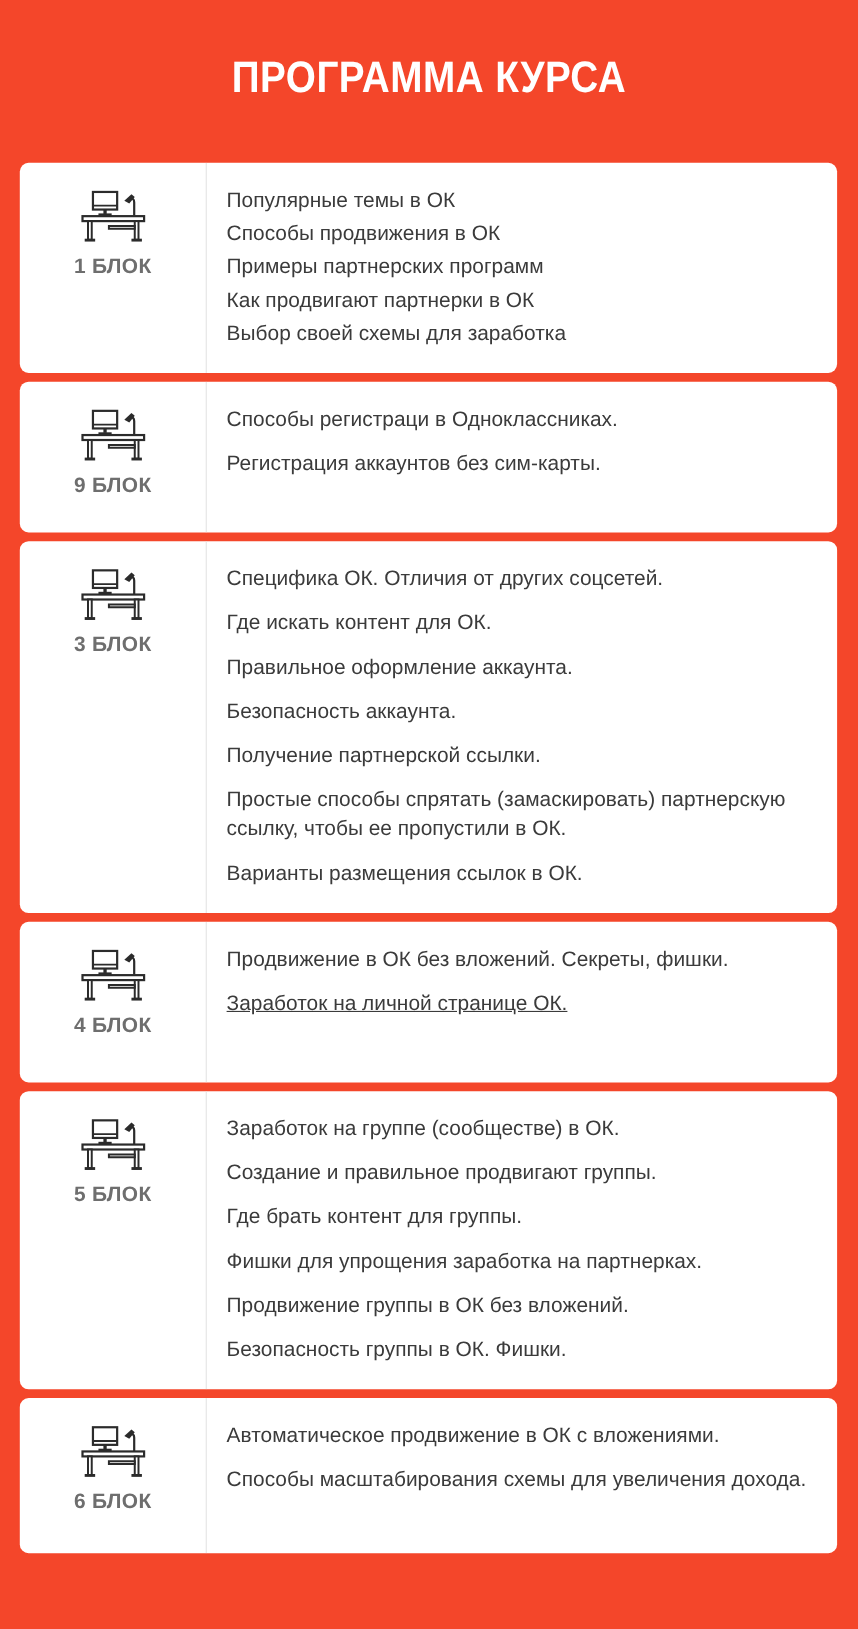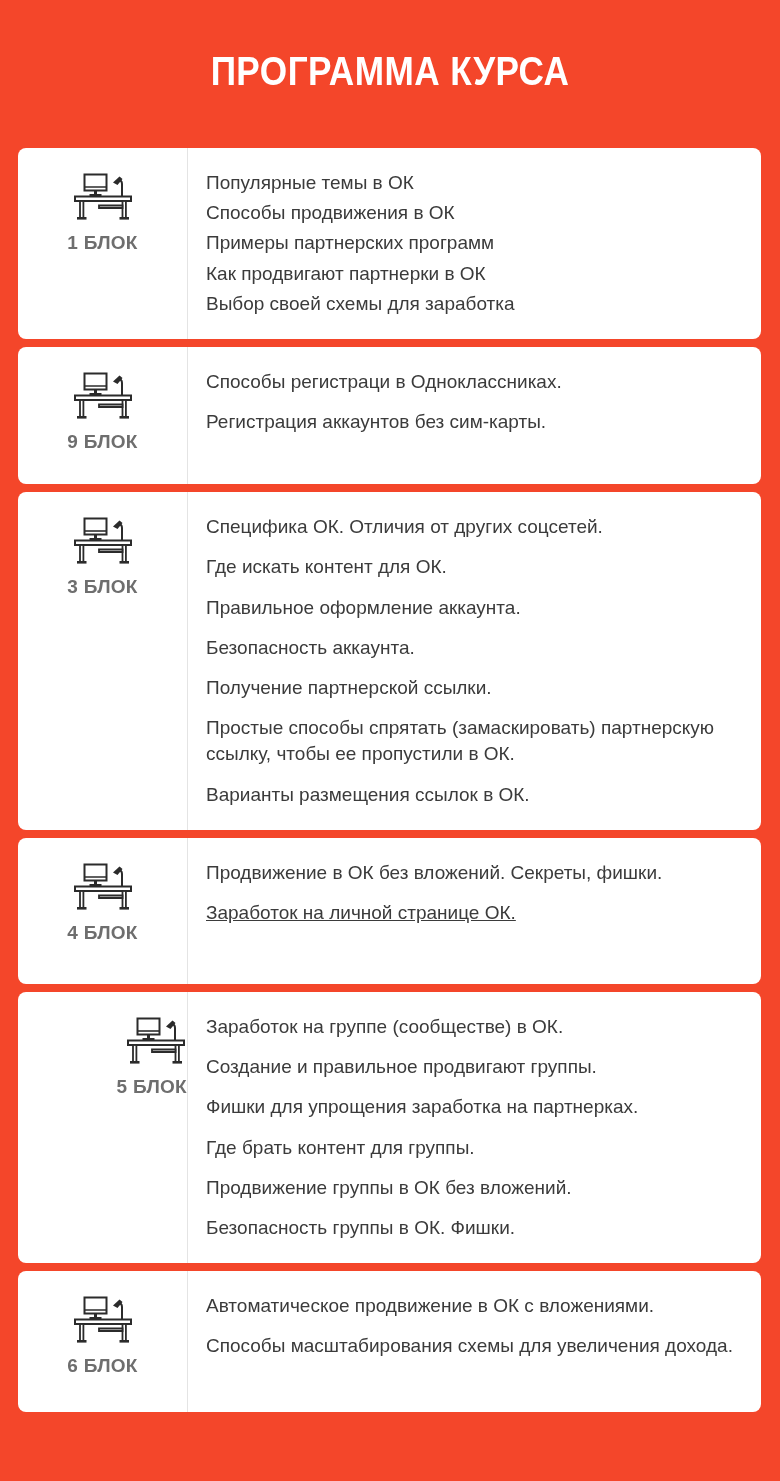--- a/index.html
+++ b/index.html
@@ -225,21 +225,21 @@
       </span>
       <span class="block-label" style="color: rgb(110, 110, 110);">4 БЛОК</span>
     </div>
     <div class="card-right">
     <div class="topic" style="color: rgb(59, 59, 59);">Продвижение в ОК без вложений. Секреты, фишки.</div>
           <div class="topic" style="color: rgb(59, 59, 59); text-decoration: underline;">Заработок на личной странице ОК.</div>
         </div>
   </div>
 
   <div class="card" data-rhythm="loose" data-minh="c5" style="background: rgb(255, 255, 255);">
-    <div class="card-left" style="border-right-color: rgb(228, 228, 228); align-items: flex-end;">
+    <div class="card-left" style="border-right-color: rgb(228, 228, 228);">
       <span class="desk-icon-wrap">
         <svg class="desk-icon" viewBox="0 0 62 52" xmlns="http://www.w3.org/2000/svg">
 
           <rect x="12.5" y="4.5" width="22" height="16" fill="#ffffff" stroke="#2b2b2b" stroke-width="2"></rect>
 
           <line x1="12.5" y1="17" x2="34.5" y2="17" stroke="#2b2b2b" stroke-width="1.6"></line>
 
           <rect x="22" y="20.5" width="3" height="4" fill="#2b2b2b"></rect>
           <rect x="17.5" y="24" width="12" height="2.2" fill="#2b2b2b"></rect>
 
@@ -256,22 +256,22 @@
           <rect x="47.5" y="47" width="9.5" height="2.6" fill="#2b2b2b"></rect>
 
           <path d="M27 35.5 L50.5 35.5 L50.5 38 L27 38 Z" fill="#ffffff" stroke="#2b2b2b" stroke-width="1.8"></path>
         </svg>
       </span>
       <span class="block-label" style="color: rgb(110, 110, 110);">5 БЛОК</span>
     </div>
     <div class="card-right">
     <div class="topic" style="color: rgb(59, 59, 59);">Заработок на группе (сообществе) в ОК.</div>
           <div class="topic" style="color: rgb(59, 59, 59);">Создание и правильное продвигают группы.</div>
+          <div class="topic" style="color: rgb(59, 59, 59);">Где брать контент для группы.</div>
           <div class="topic" style="color: rgb(59, 59, 59);">Фишки для упрощения заработка на партнерках.</div>
-          <div class="topic" style="color: rgb(59, 59, 59);">Где брать контент для группы.</div>
           <div class="topic" style="color: rgb(59, 59, 59);">Продвижение группы в ОК без вложений.</div>
           <div class="topic" style="color: rgb(59, 59, 59);">Безопасность группы в ОК. Фишки.</div>
         </div>
   </div>
 
   <div class="card" data-rhythm="loose" data-minh="c6" style="background: rgb(255, 255, 255);">
     <div class="card-left" style="border-right-color: rgb(228, 228, 228);">
       <span class="desk-icon-wrap">
         <svg class="desk-icon" viewBox="0 0 62 52" xmlns="http://www.w3.org/2000/svg">
 

